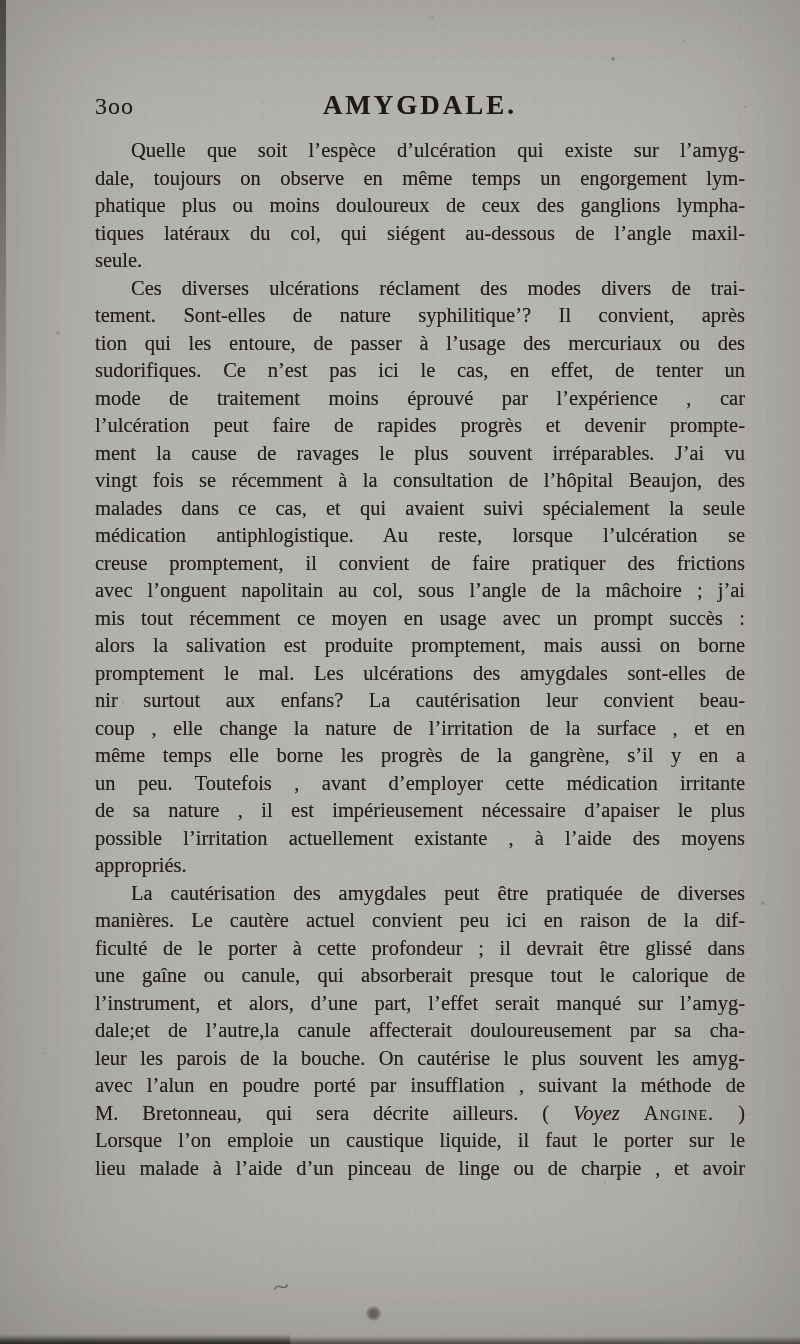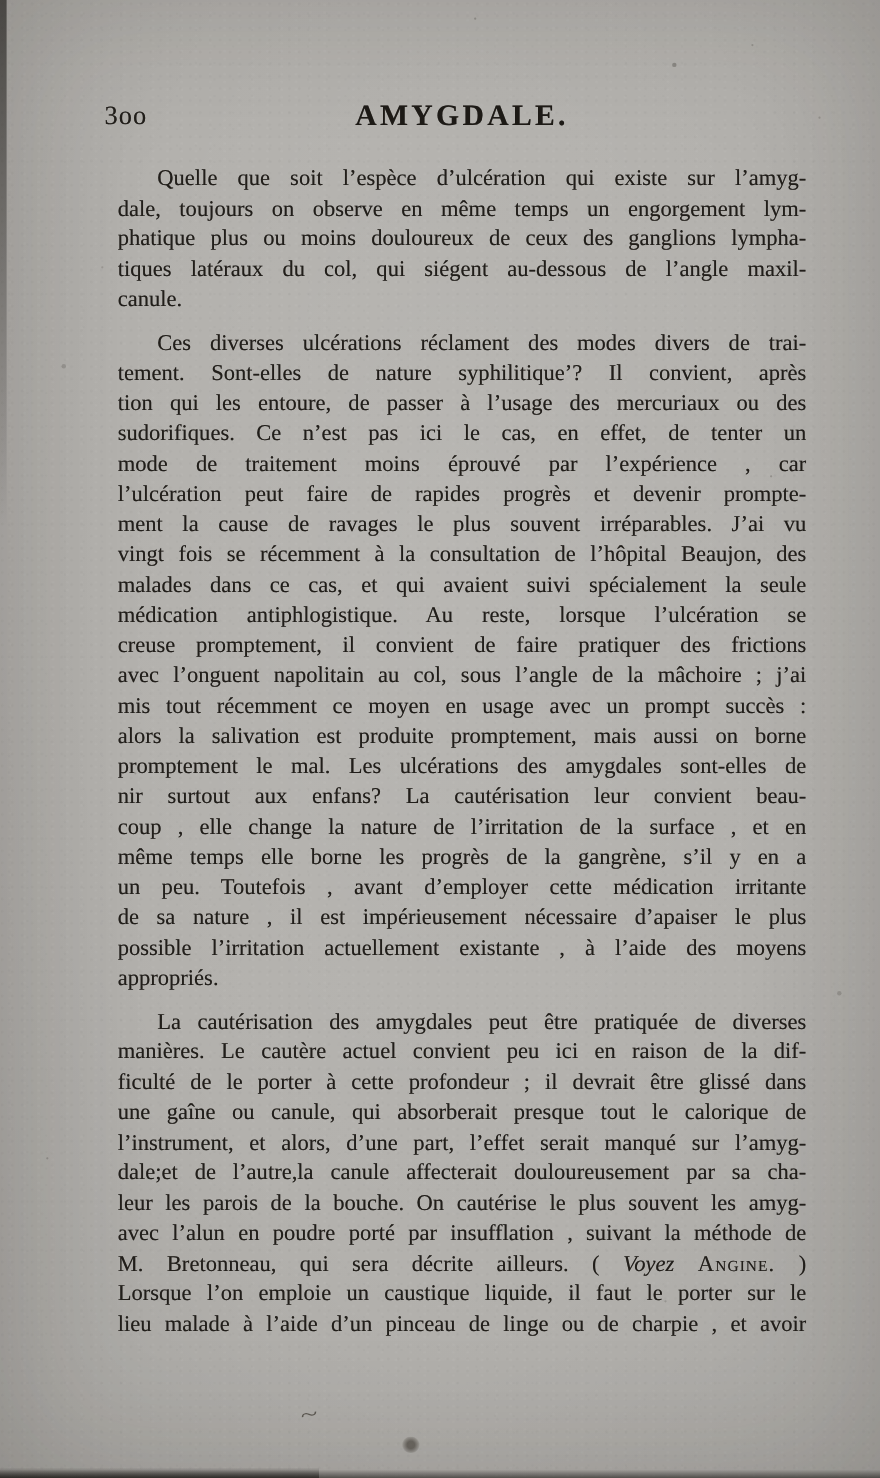--- a/index.html
+++ b/index.html
@@ -42,21 +42,21 @@
   .page-title{
     position:absolute;left:0;top:0;width:100%;
     text-align:center;
     font-size:27px;font-weight:700;letter-spacing:3px;
     color:#1d1a16;
     text-shadow:0 0 0.6px rgba(29,26,22,0.55);
   }
   .text-block{
     position:absolute;left:95px;top:137px;width:650px;
   }
-  .paragraph{margin:12px;}
+  .paragraph{margin:0;}
   .line{
     height:27.5px;line-height:27.5px;
     font-size:20.5px;
     overflow:hidden;
     white-space:normal;
     text-shadow:0 0 0.6px rgba(33,30,26,0.55);
   }
   .line.j{text-align:justify;text-align-last:justify;}
   .line.indent{padding-left:36px;}
   .it{font-style:italic;}
@@ -104,21 +104,21 @@
     <div class="page-number">3oo</div>
     <div class="page-title">AMYGDALE.</div>
   </div>
 
   <div class="text-block">
       <div class="paragraph">
         <div class="line indent j">Quelle que soit l’espèce d’ulcération qui existe sur l’amyg-</div>
         <div class="line j">dale, toujours on observe en même temps un engorgement lym-</div>
         <div class="line j">phatique plus ou moins douloureux de ceux des ganglions lympha-</div>
         <div class="line j">tiques latéraux du col, qui siégent au-dessous de l’angle maxil-</div>
-        <div class="line">canule.</div>
+        <div class="line">seule.</div>
       </div>
       <div class="paragraph">
         <div class="line indent j">Ces diverses ulcérations réclament des modes divers de trai-</div>
         <div class="line j">tement. Sont-elles de nature syphilitique’? Il convient, après</div>
         <div class="line j">tion qui les entoure, de passer à l’usage des mercuriaux ou des</div>
         <div class="line j">sudorifiques. Ce n’est pas ici le cas, en effet, de tenter un</div>
         <div class="line j">mode de traitement moins éprouvé par l’expérience , car</div>
         <div class="line j">l’ulcération peut faire de rapides progrès et devenir prompte-</div>
         <div class="line j">ment la cause de ravages le plus souvent irréparables. J’ai vu</div>
         <div class="line j">vingt fois se récemment à la consultation de l’hôpital Beaujon, des</div>

